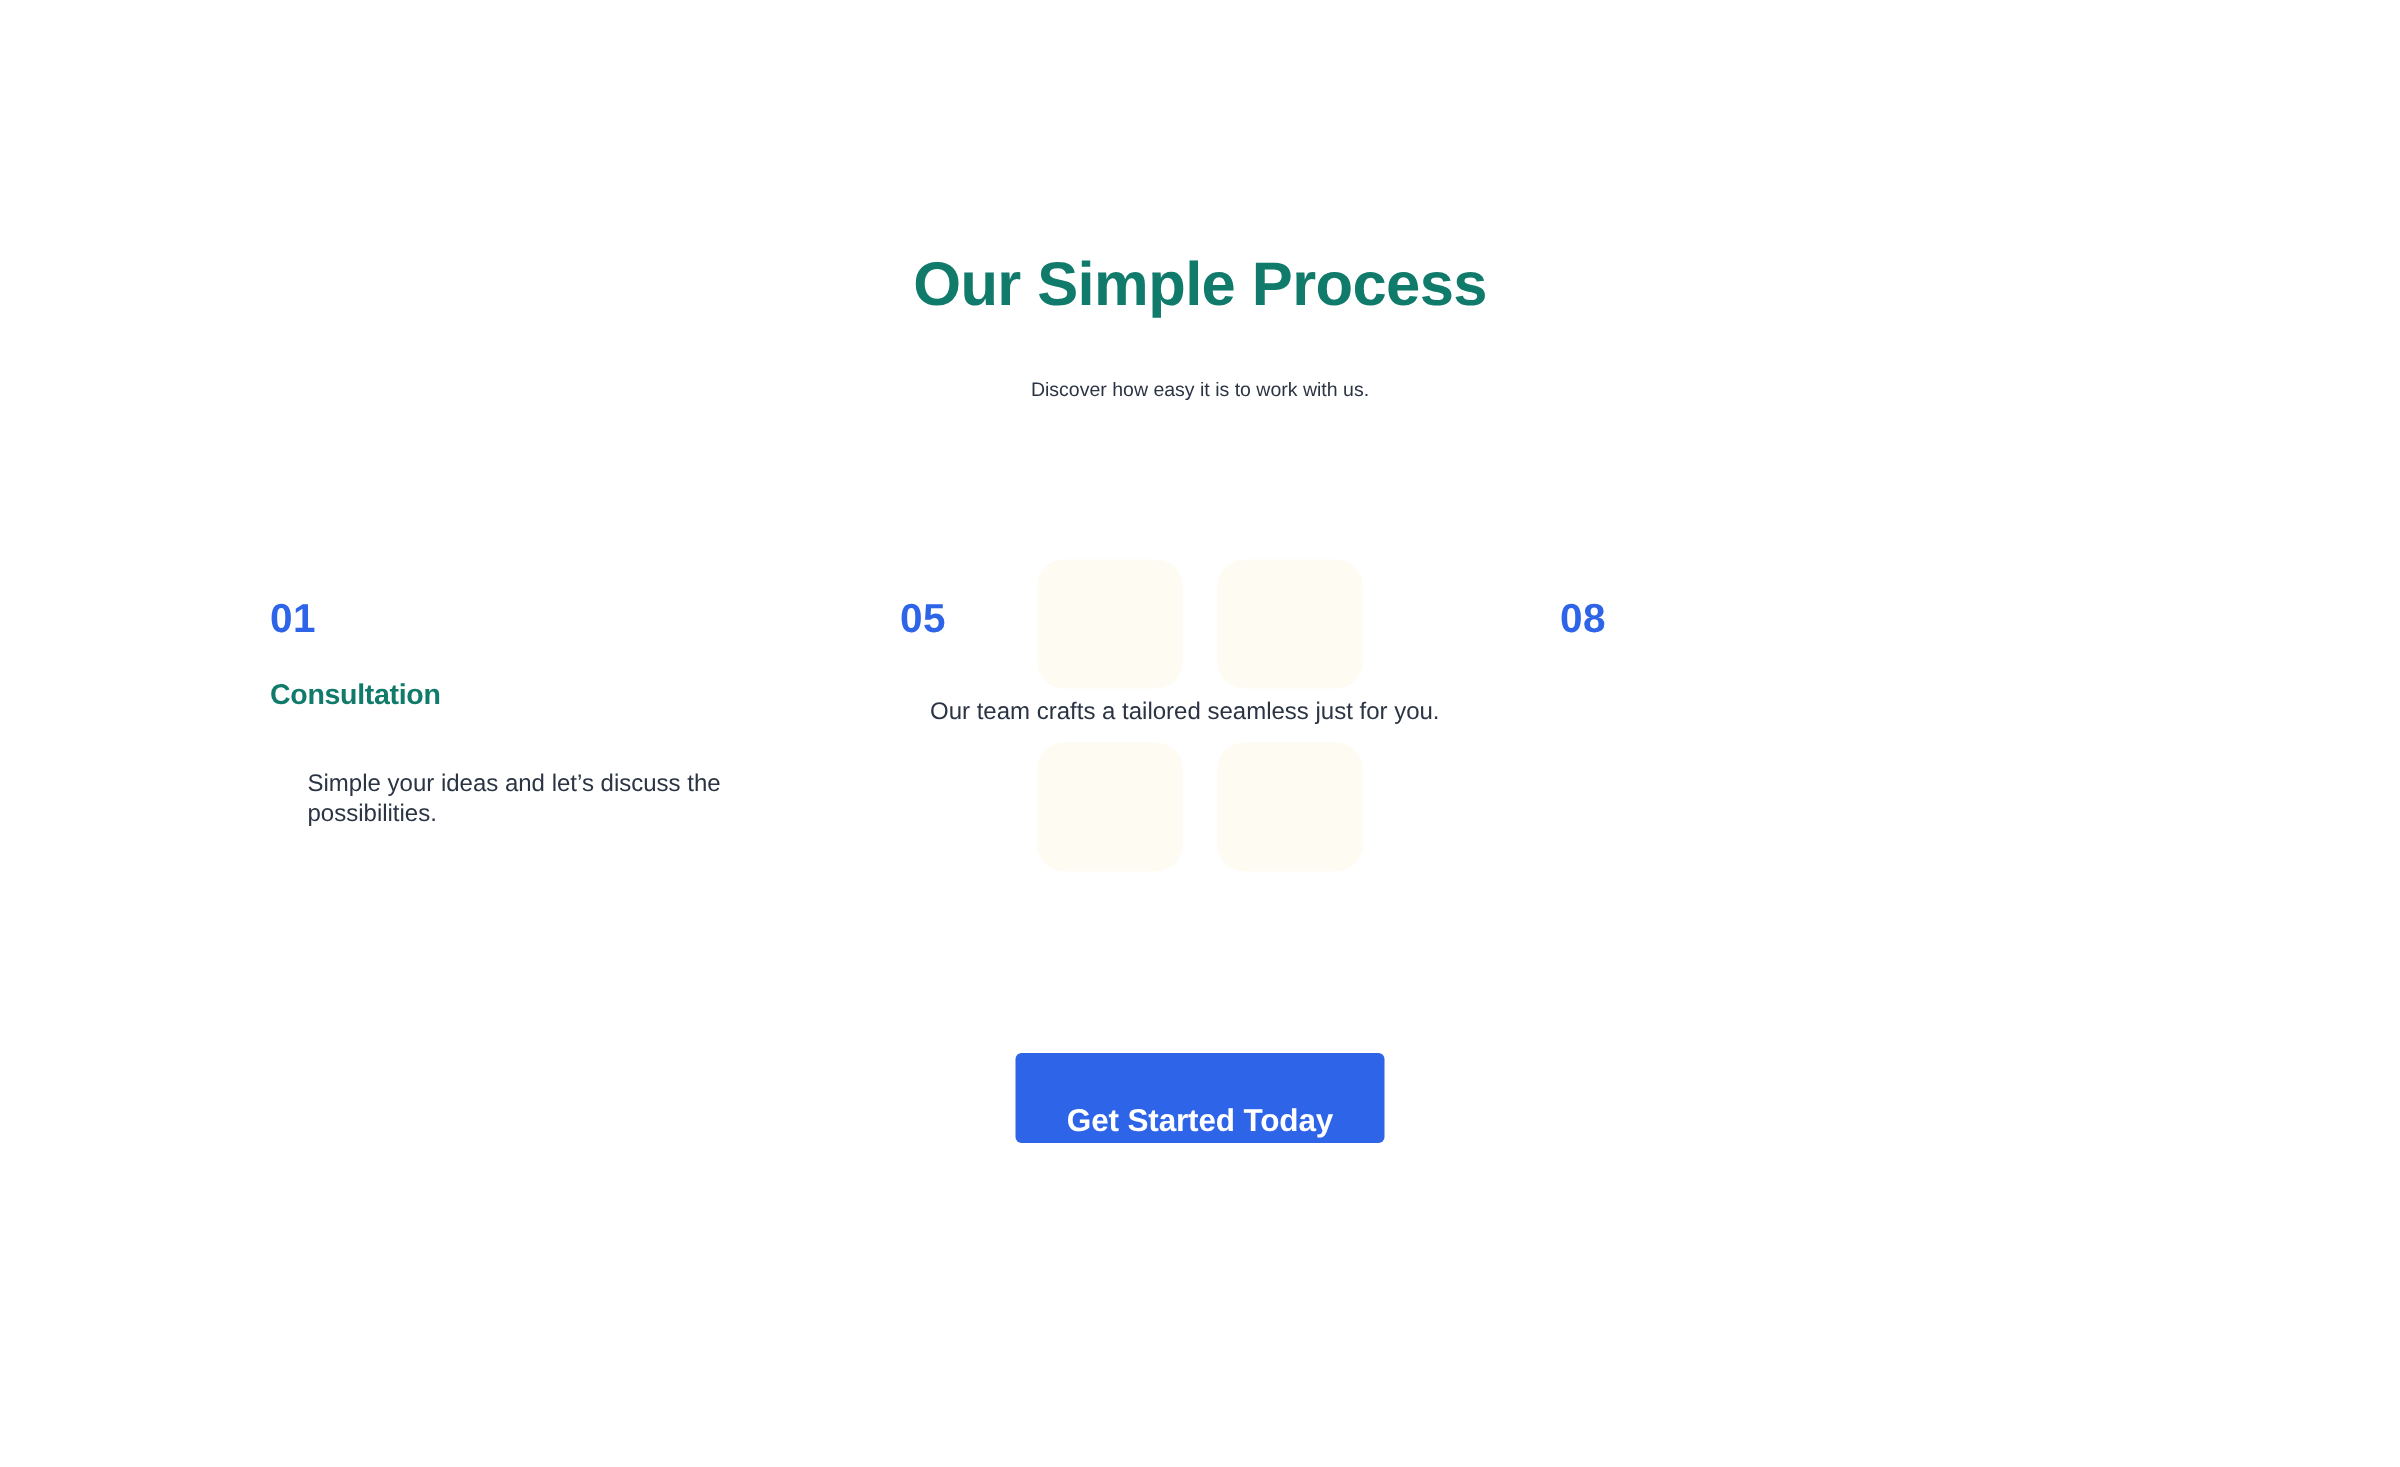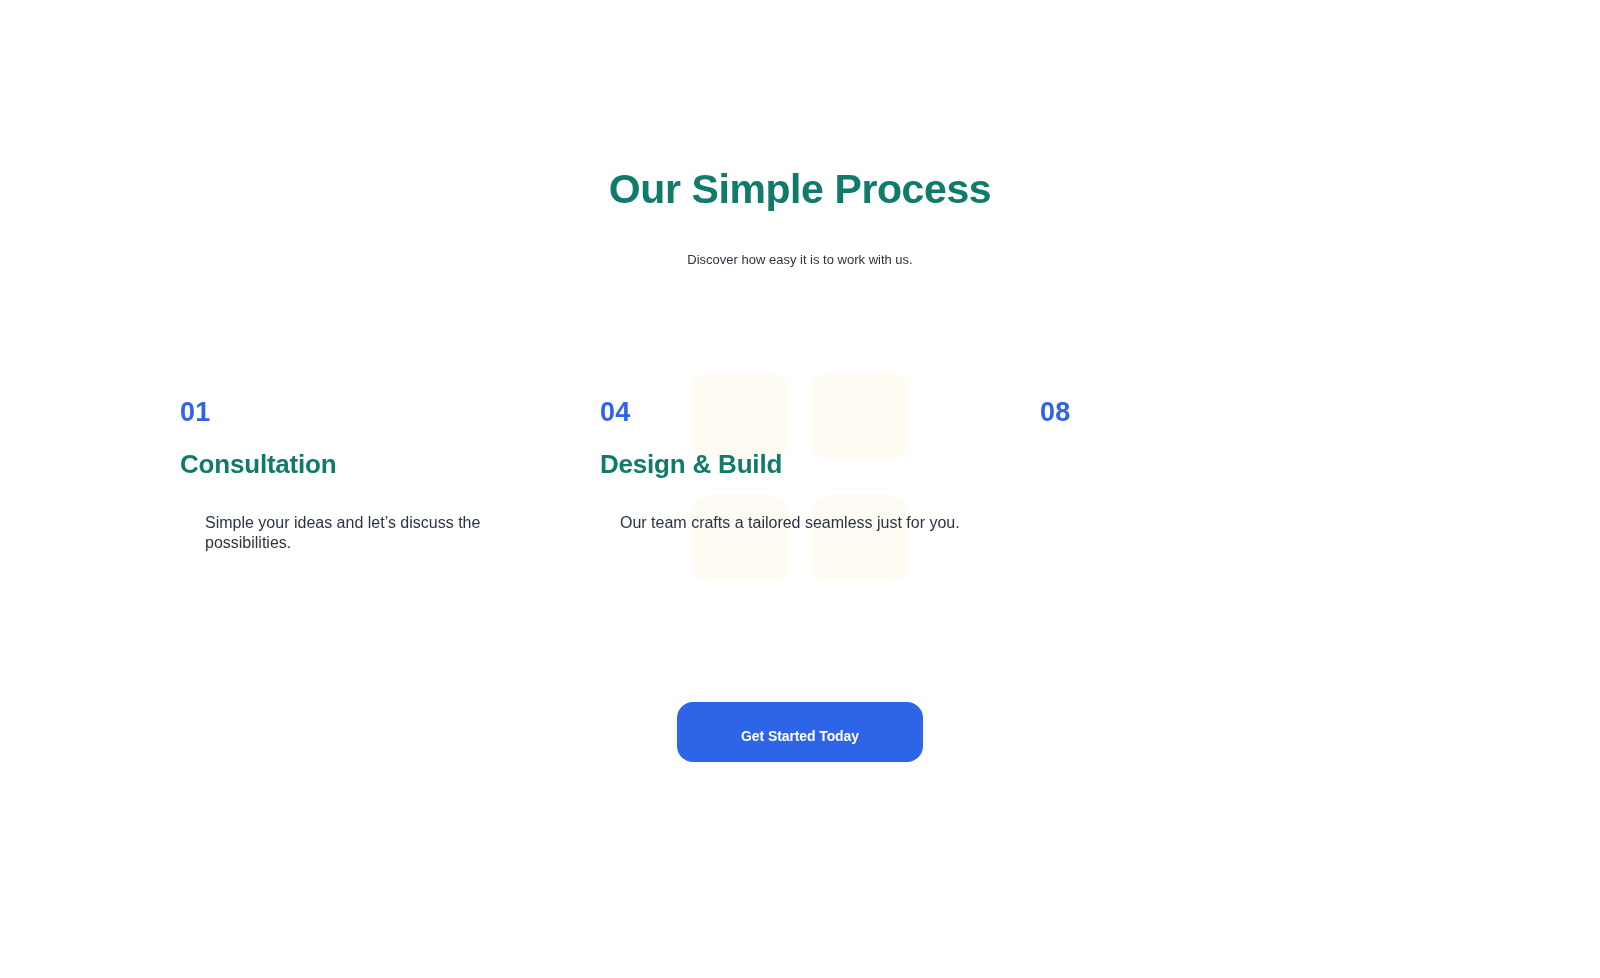--- a/index.html
+++ b/index.html
@@ -106,21 +106,21 @@
     margin: 0;
     font-size: 27px;
     line-height: 34px;
     font-weight: 700;
     letter-spacing: 0.3px;
     color: #2d64e8;
   }
   .step-title {
     margin: 0;
     padding-top: 22px;
-    font-size: 26px;
+    font-size: 19px;
     line-height: 26px;
     font-weight: 700;
     letter-spacing: -0.2px;
     color: #107a6b;
   }
   .step-desc {
     margin: 0 auto;
     padding-top: 36px;
     max-width: 330px;
     font-size: 16px;
@@ -142,28 +142,28 @@
   }
   .cta-button {
     display: inline-block;
     box-sizing: border-box;
     width: 246px;
     height: 60px;
     line-height: 60px;
     background: #2d64e8;
     color: #ffffff;
     border: none;
-    border-radius: 16px;
+    border-radius: 4px;
     font-family: "Liberation Sans", "DejaVu Sans", sans-serif;
-    font-size: 14px;
+    font-size: 21px;
     font-weight: 700;
     letter-spacing: -0.1px;
     text-align: center;
     cursor: pointer;
-    padding: 4px;
+    padding: 16px;
   }
 </style>
 </head>
 <body>
 
 <section class="process-section">
 
   <header class="section-header">
     <h1 class="section-title">Our Simple Process</h1>
     <p class="section-subtitle">Discover how easy it is to work with us.</p>
@@ -180,22 +180,21 @@
     </div>
 
     <div class="step-card has-decor">
       <div class="decor-grid">
         <span class="decor-square"></span>
         <span class="decor-square"></span>
         <span class="decor-square"></span>
         <span class="decor-square"></span>
       </div>
       <div class="step-inner">
-        <div class="step-number">04</div>
-        <h3 class="step-title">Design &amp; Build</h3>
+        <div class="step-number">05</div>
         <p class="step-desc">Our team crafts a tailored seamless just for you.</p>
       </div>
     </div>
 
     <div class="step-card">
       <div class="step-inner">
         <div class="step-number">08</div>
       </div>
     </div>
 

